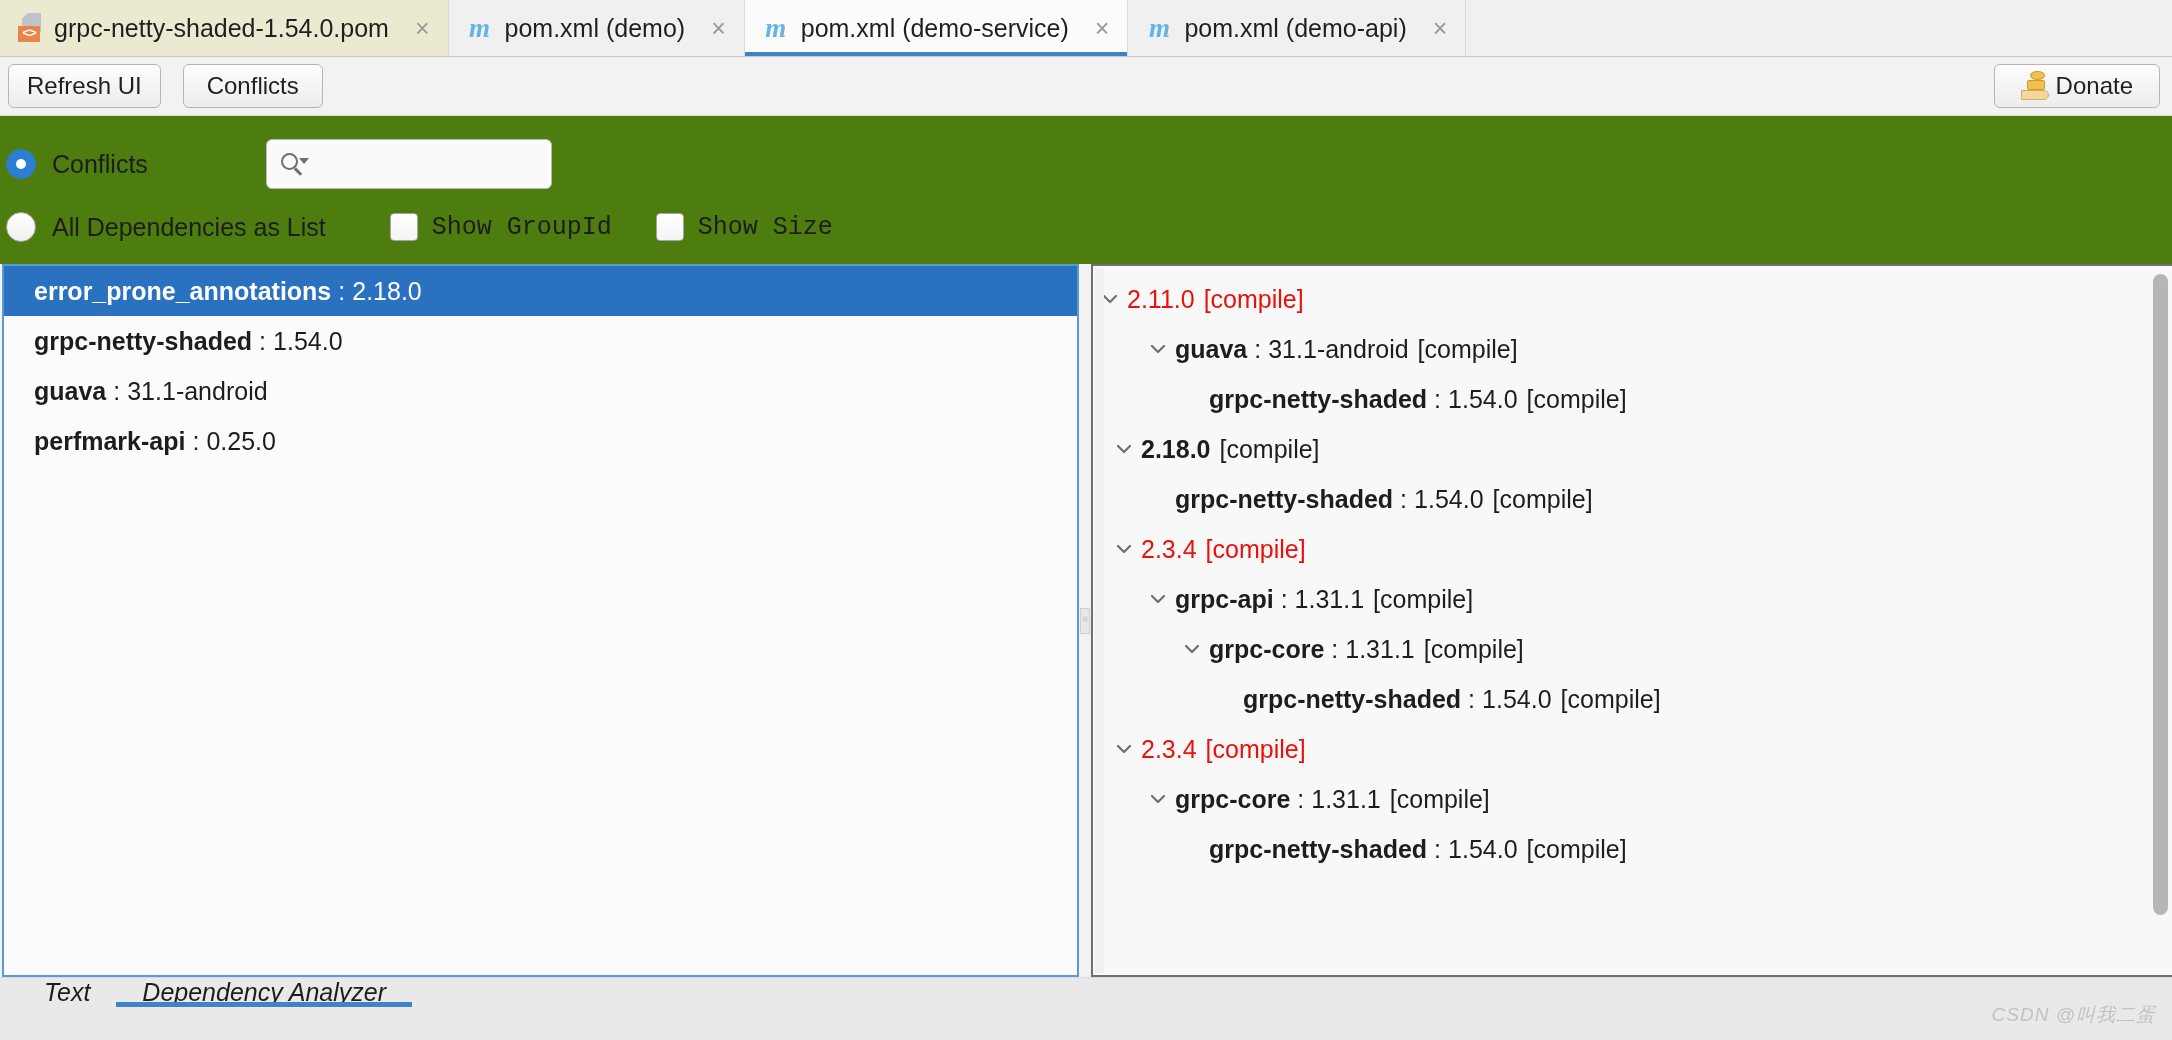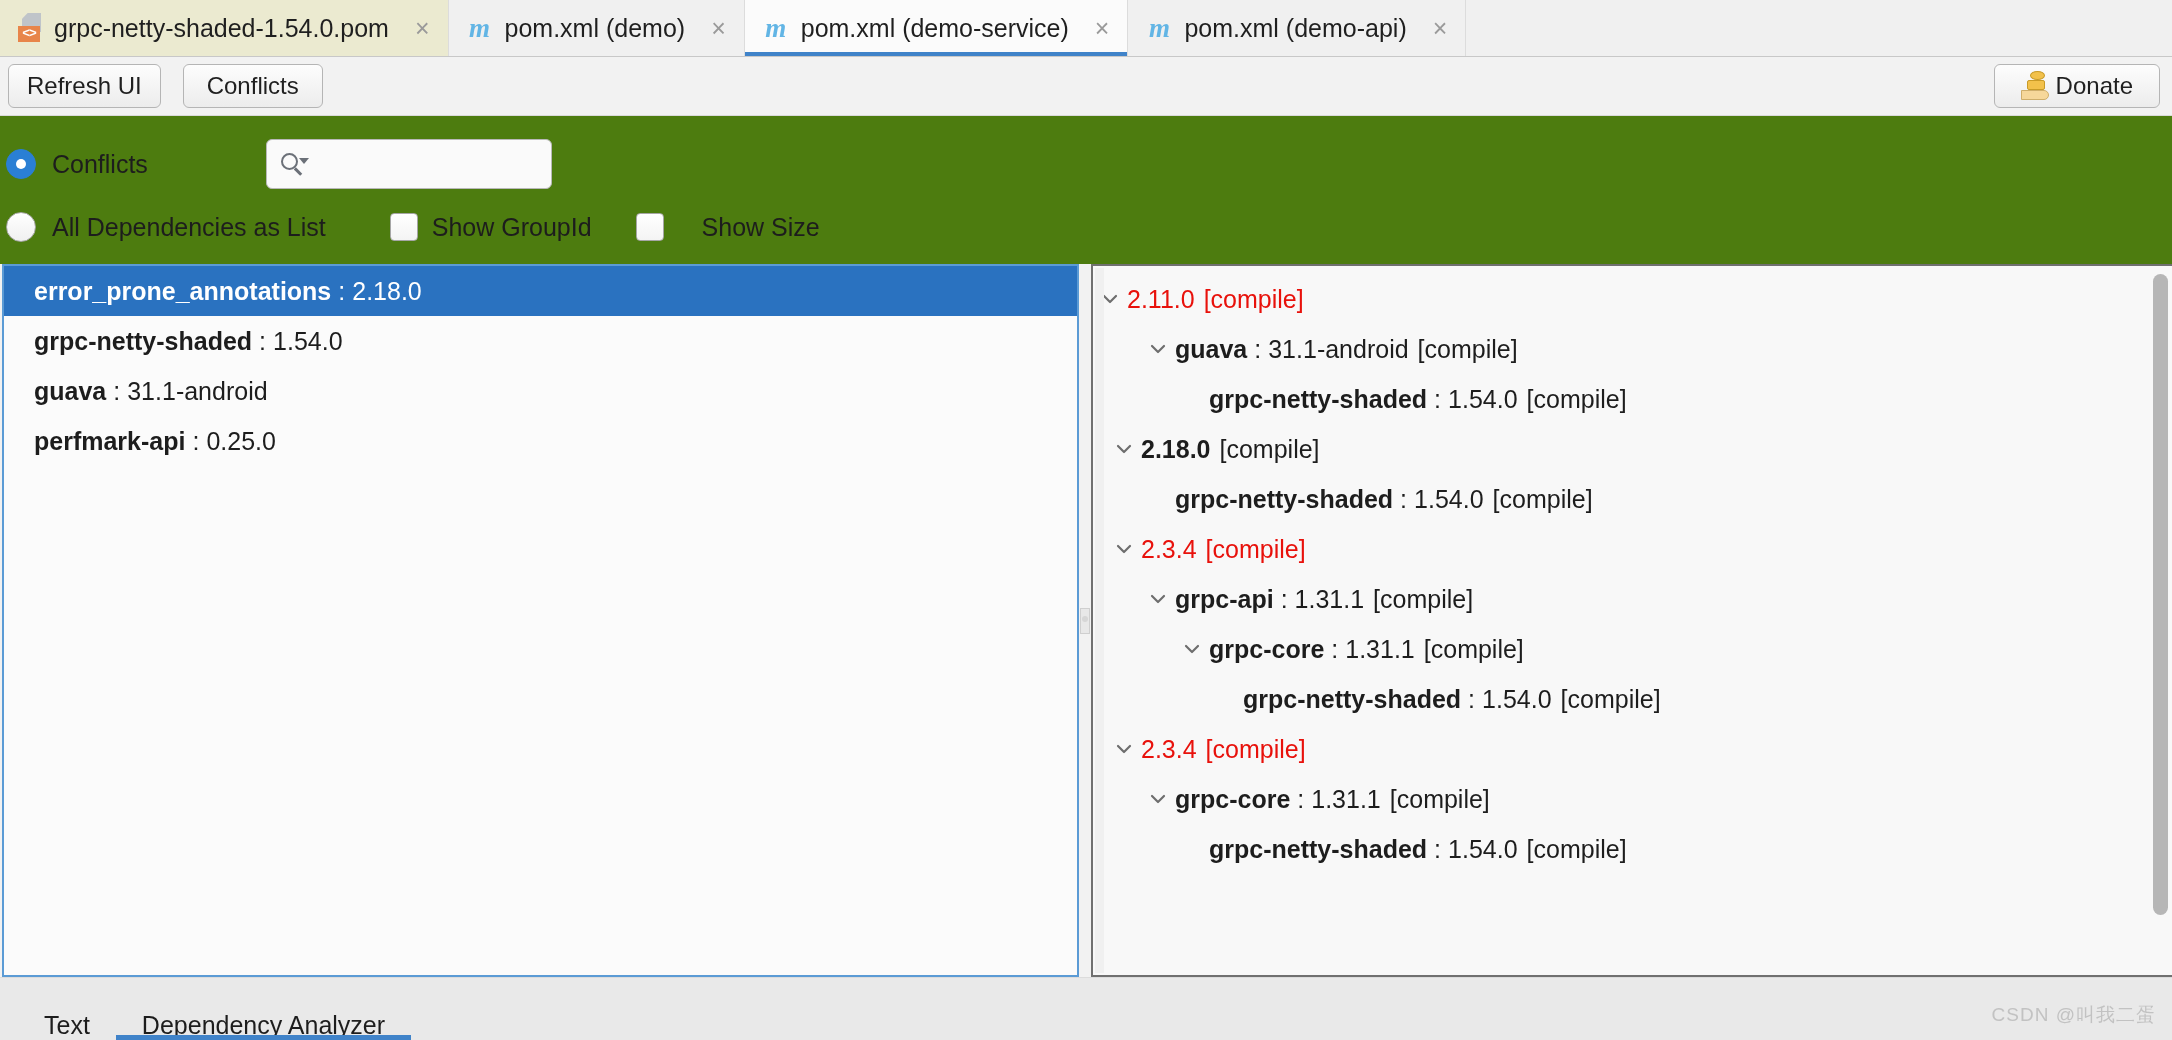--- a/index.html
+++ b/index.html
@@ -207,20 +207,21 @@
     border-radius: 4px;
     background: linear-gradient(#ffffff, #f4f4f4);
     box-sizing: border-box;
     flex: 0 0 auto;
   }
   .check-label {
     font-size: 25px;
     color: #1d1d1d;
     margin-left: 14px;
     white-space: nowrap;
+    font-family: Liberation Mono, monospace;
   }
 
   .search-wrap {
     margin-left: 118px;
     width: 286px;
     height: 50px;
     background: #fafafa;
     border: 1px solid #b8b8b8;
     border-radius: 6px;
     display: flex;
@@ -260,21 +261,21 @@
     border: none;
     outline: none;
     background: transparent;
     font-size: 22px;
     font-family: "Liberation Sans", sans-serif;
     flex: 1 1 auto;
     margin-left: 8px;
     color: #1d1d1d;
   }
   .chk-group { display: flex; align-items: center; margin-left: 64px; }
-  .chk-group2 { display: flex; align-items: center; margin-left: 44px; gap: 24px; }
+  .chk-group2 { display: flex; align-items: center; margin-left: 44px; }
 
   
   .split {
     flex: 1 1 auto;
     display: flex;
     align-items: stretch;
     background: #f2f2f2;
     padding: 0 0 0 0;
     min-height: 0;
     position: relative;
@@ -396,25 +397,26 @@
     left: 2px; top: 2px; bottom: 2px;
     width: 9px;
     background: #f0f0f0;
   }
 
   
   .bottom-tabs {
     height: 62px;
     background: #e9e9e9;
     display: flex;
-    align-items: flex-end;
+    align-items: flex-start;
     flex: 0 0 auto;
     padding-left: 18px;
     position: relative;
     border-top: 1px solid #dcdcdc;
+    font-style: italic;
   }
   .btab {
     display: flex;
     align-items: center;
     padding: 0 26px;
     font-size: 25px;
     color: #1d1d1d;
     position: relative;
   }
   .btab.active::after {

